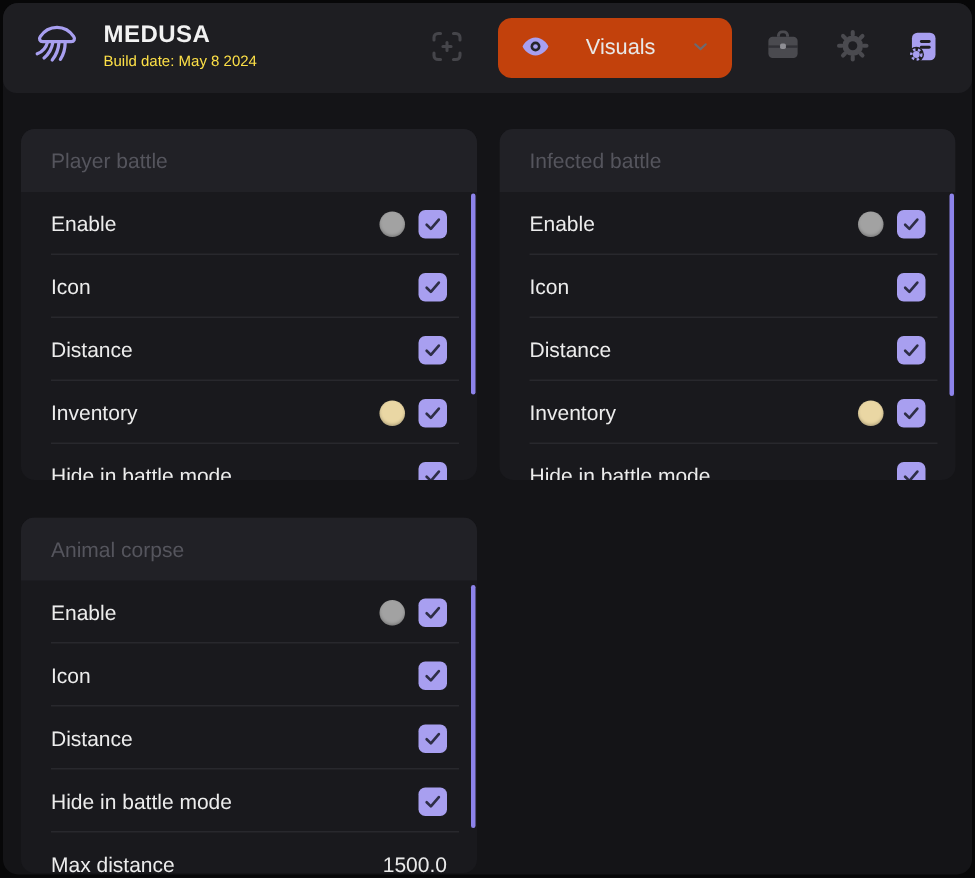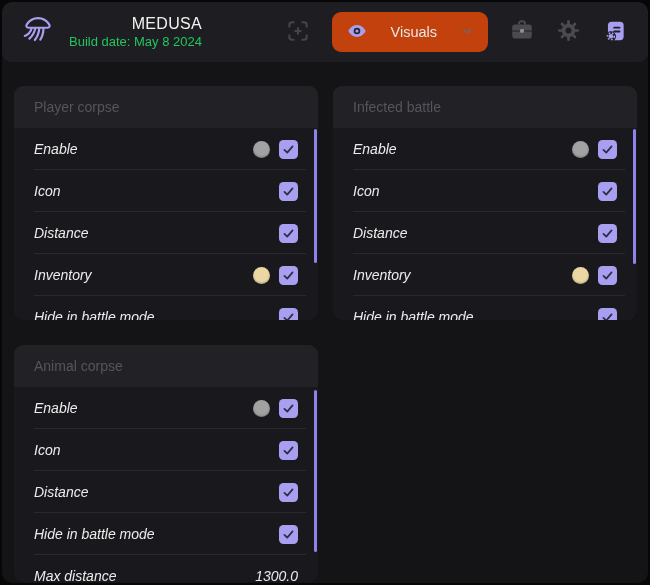--- a/index.html
+++ b/index.html
@@ -4,37 +4,37 @@
 <style>
   html,body{margin:0;padding:0;width:650px;height:585px;background:#070708;overflow:hidden;
     font-family:"Liberation Sans","DejaVu Sans",sans-serif;-webkit-font-smoothing:antialiased;}
   .window{position:absolute;inset:2px;background:#141417;border-radius:10px;overflow:hidden;}
 
   
   .titlebar{position:absolute;top:0;left:0;right:0;height:60px;background:#1e1e22;
     border-radius:9px;display:flex;align-items:center;justify-content:space-between;}
   .brand{display:flex;align-items:center;gap:11px;padding-left:16px;}
   .brand-text{display:flex;flex-direction:column;gap:2px;}
-  .app-title{color:#f2f2f2;font-size:16px;font-weight:400;letter-spacing:.3px;line-height:17px;text-align:right;}
-  .build-date{color:#22c55e;font-size:13px;line-height:15px;}
+  .app-title{color:#f2f2f2;font-size:16px;font-weight:700;letter-spacing:.3px;line-height:17px;}
+  .build-date{color:#fde047;font-size:10px;line-height:15px;}
   .tb-right{display:flex;align-items:center;gap:21px;padding-right:20px;}
   .icon-btn{background:none;border:none;padding:0;margin:0;display:flex;align-items:center;cursor:pointer;}
   .pill{display:flex;align-items:center;gap:23px;background:#c2410c;border:none;border-radius:9px;
     height:40px;padding:0 14px;cursor:pointer;}
   .pill-label{color:#e8e8e8;font-size:14.5px;}
 
   
   .content{position:absolute;top:84px;left:12px;right:12px;bottom:0;
     display:grid;grid-template-columns:304px 304px;column-gap:15px;row-gap:15px;align-content:start;}
   .panel{position:relative;background:#19191d;border-radius:9px;overflow:hidden;height:234px;}
   .panel.tall{height:237px;margin-top:10px;}
   .panel-header{height:42px;background:#212126;display:flex;align-items:center;padding:0 20px;}
   .panel-title{color:#55555d;font-size:14px;}
   .row{position:relative;height:42px;display:flex;align-items:center;justify-content:space-between;
-    padding:0 20px;font-style:italic;}
+    padding:0 20px;}
   .row:not(:last-child)::after{content:"";position:absolute;left:20px;right:12px;bottom:0;height:1px;
     background:#28282d;}
   .row-label{color:#ececec;font-size:14px;}
   .controls{display:flex;align-items:center;gap:9px;}
   .swatch{width:17px;height:17px;border-radius:50%;box-shadow:inset 0 -1px 2px rgba(0,0,0,.25);}
   .checkbox{width:19px;height:19px;border-radius:4.5px;background:#a89ff0;display:flex;
     align-items:center;justify-content:center;cursor:pointer;}
   .row-value{color:#e9e9e9;font-size:14px;}
   .thumb{position:absolute;right:1px;width:3px;border-radius:2px;background:#8d83ea;}
   .thumb.t1{top:43px;height:134px;}
@@ -134,21 +134,21 @@
           </svg>
         </span>
       </button>
     </div>
   </div>
 
   <div class="content">
 
     <section class="panel">
       <header class="panel-header">
-        <span class="panel-title">Player corpse</span>
+        <span class="panel-title">Player battle</span>
       </header>
       <div class="row">
         <span class="row-label">Enable</span>
         <span class="controls">
           <span class="swatch" style="background: rgb(162, 162, 162);"></span>
           <span class="checkbox">
               <svg width="15" height="15" viewBox="0 0 24 24" fill="none" stroke="#2e2e46" stroke-width="2.8" stroke-linecap="round" stroke-linejoin="round">
                 <path d="M5.5 12.5l4.5 4.5 8.5-10"></path>
               </svg>
             </span>
@@ -298,20 +298,20 @@
           <span class="checkbox">
               <svg width="15" height="15" viewBox="0 0 24 24" fill="none" stroke="#2e2e46" stroke-width="2.8" stroke-linecap="round" stroke-linejoin="round">
                 <path d="M5.5 12.5l4.5 4.5 8.5-10"></path>
               </svg>
             </span>
         </span>
       </div>
       <div class="row">
         <span class="row-label">Max distance</span>
         <span class="controls">
-          <span class="row-value">1300.0</span>
+          <span class="row-value">1500.0</span>
         </span>
       </div>
       <div class="thumb t3"></div>
     </section>
 
   </div>
 </div>
 
 </body></html>

